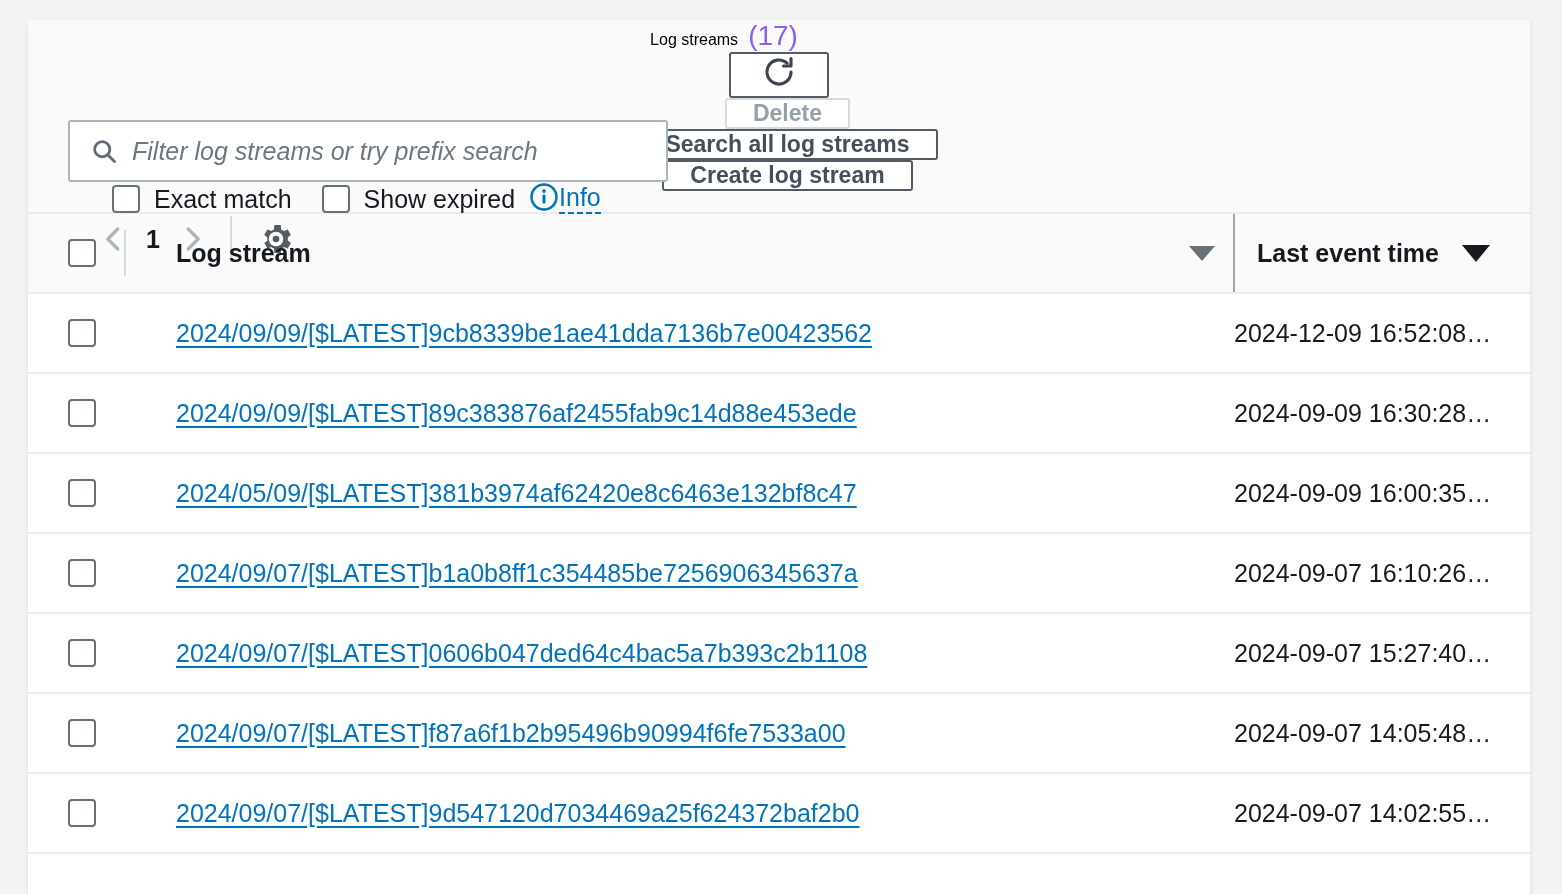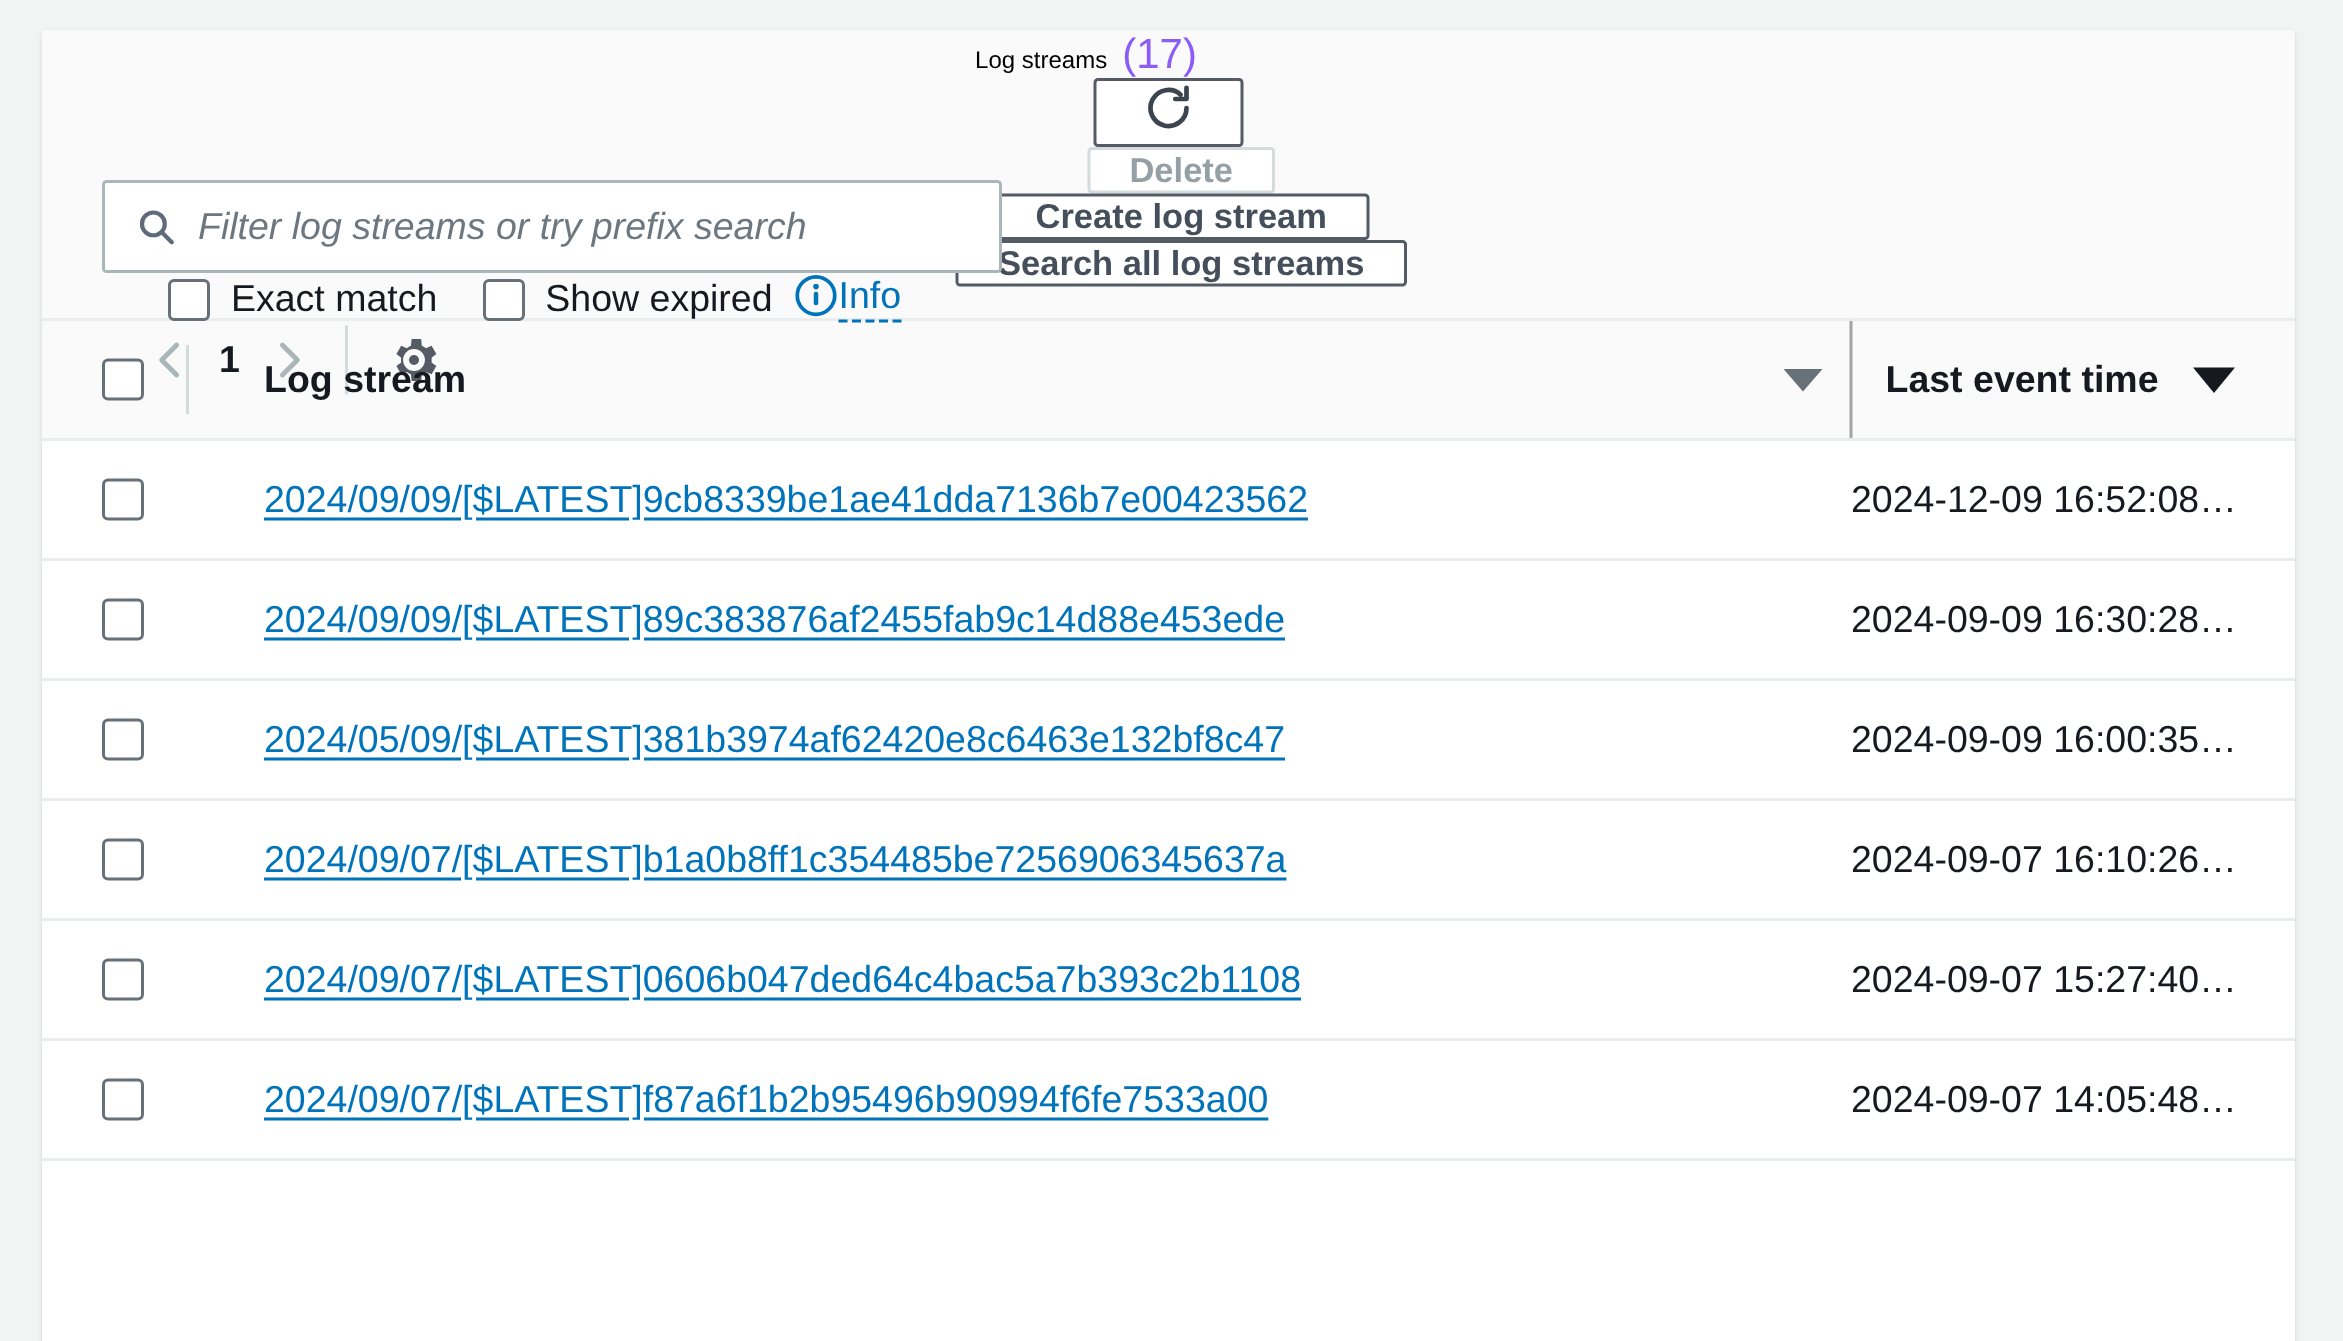--- a/index.html
+++ b/index.html
@@ -240,22 +240,22 @@
       <button class="btn icon-only">
         <span>
           <svg width="36" height="36" viewBox="0 0 24 24" fill="none" stroke="#3c4450" stroke-width="2.1" stroke-linecap="round">
             <path d="M20 12a8 8 0 1 1-2.6-5.9"></path>
             <polyline points="20,3 20,8 15,8" stroke-linejoin="round"></polyline>
           </svg>
         </span>
       </button>
 
       <button class="btn disabled">Delete</button>
+      <button class="btn">Search all log streams</button>
       <button class="btn">Create log stream</button>
-      <button class="btn">Search all log streams</button>
     </div>
 
     <div class="head-row-2">
       <div class="search-box">
         <span class="mag">
           <svg width="28" height="28" viewBox="0 0 24 24" fill="none" stroke="#5f6b7a" stroke-width="2.4" stroke-linecap="round">
             <circle cx="10.5" cy="10.5" r="6.5"></circle>
             <line x1="15.6" y1="15.6" x2="21" y2="21"></line>
           </svg>
         </span>
@@ -381,16 +381,25 @@
       </tr>
       <tr class="tbody-row">
         <td>
             <div class="td-check-inner">
               <span class="checkbox"></span>
             </div>
           </td>
         <td><a class="stream-link">2024/09/07/[$LATEST]f87a6f1b2b95496b90994f6fe7533a00</a></td>
         <td class="time-cell">2024-09-07 14:05:48…</td>
       </tr>
+      <tr class="tbody-row">
+        <td>
+            <div class="td-check-inner">
+              <span class="checkbox"></span>
+            </div>
+          </td>
+        <td><a class="stream-link">2024/09/07/[$LATEST]9d547120d7034469a25f624372baf2b0</a></td>
+        <td class="time-cell">2024-09-07 14:02:55…</td>
+      </tr>
     </tbody>
   </table>
 
 </div>
 
 </body></html>

